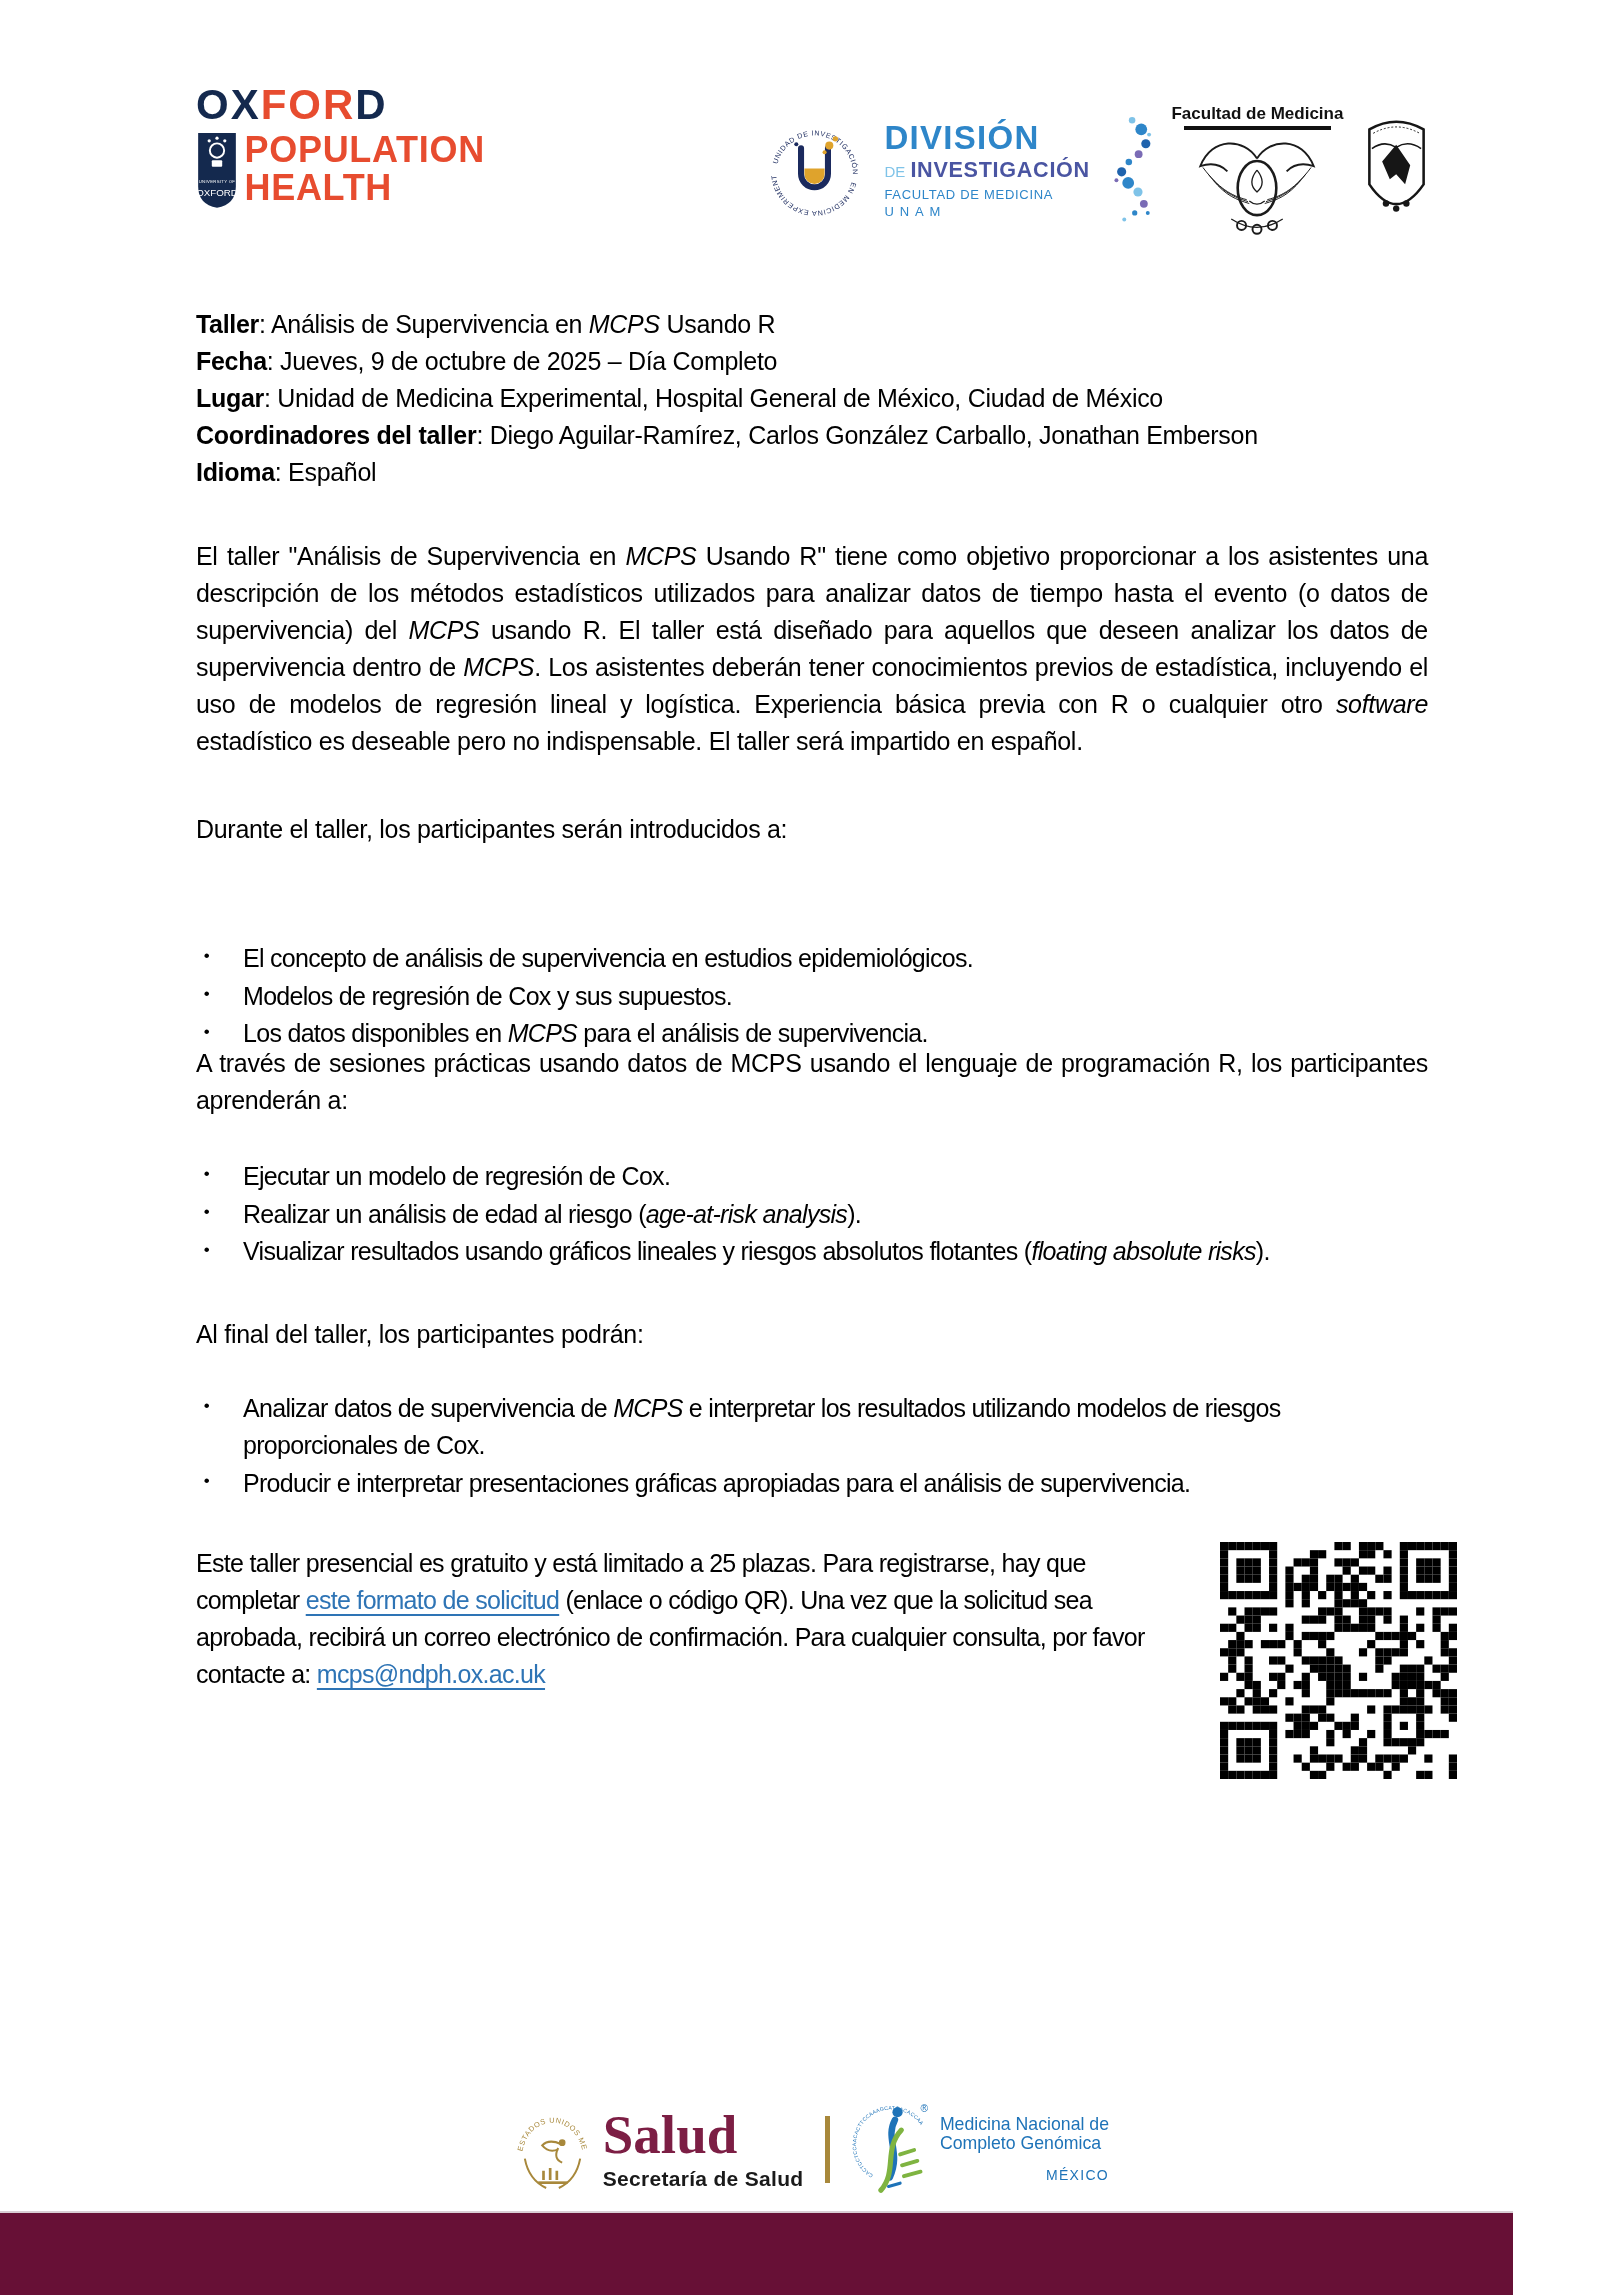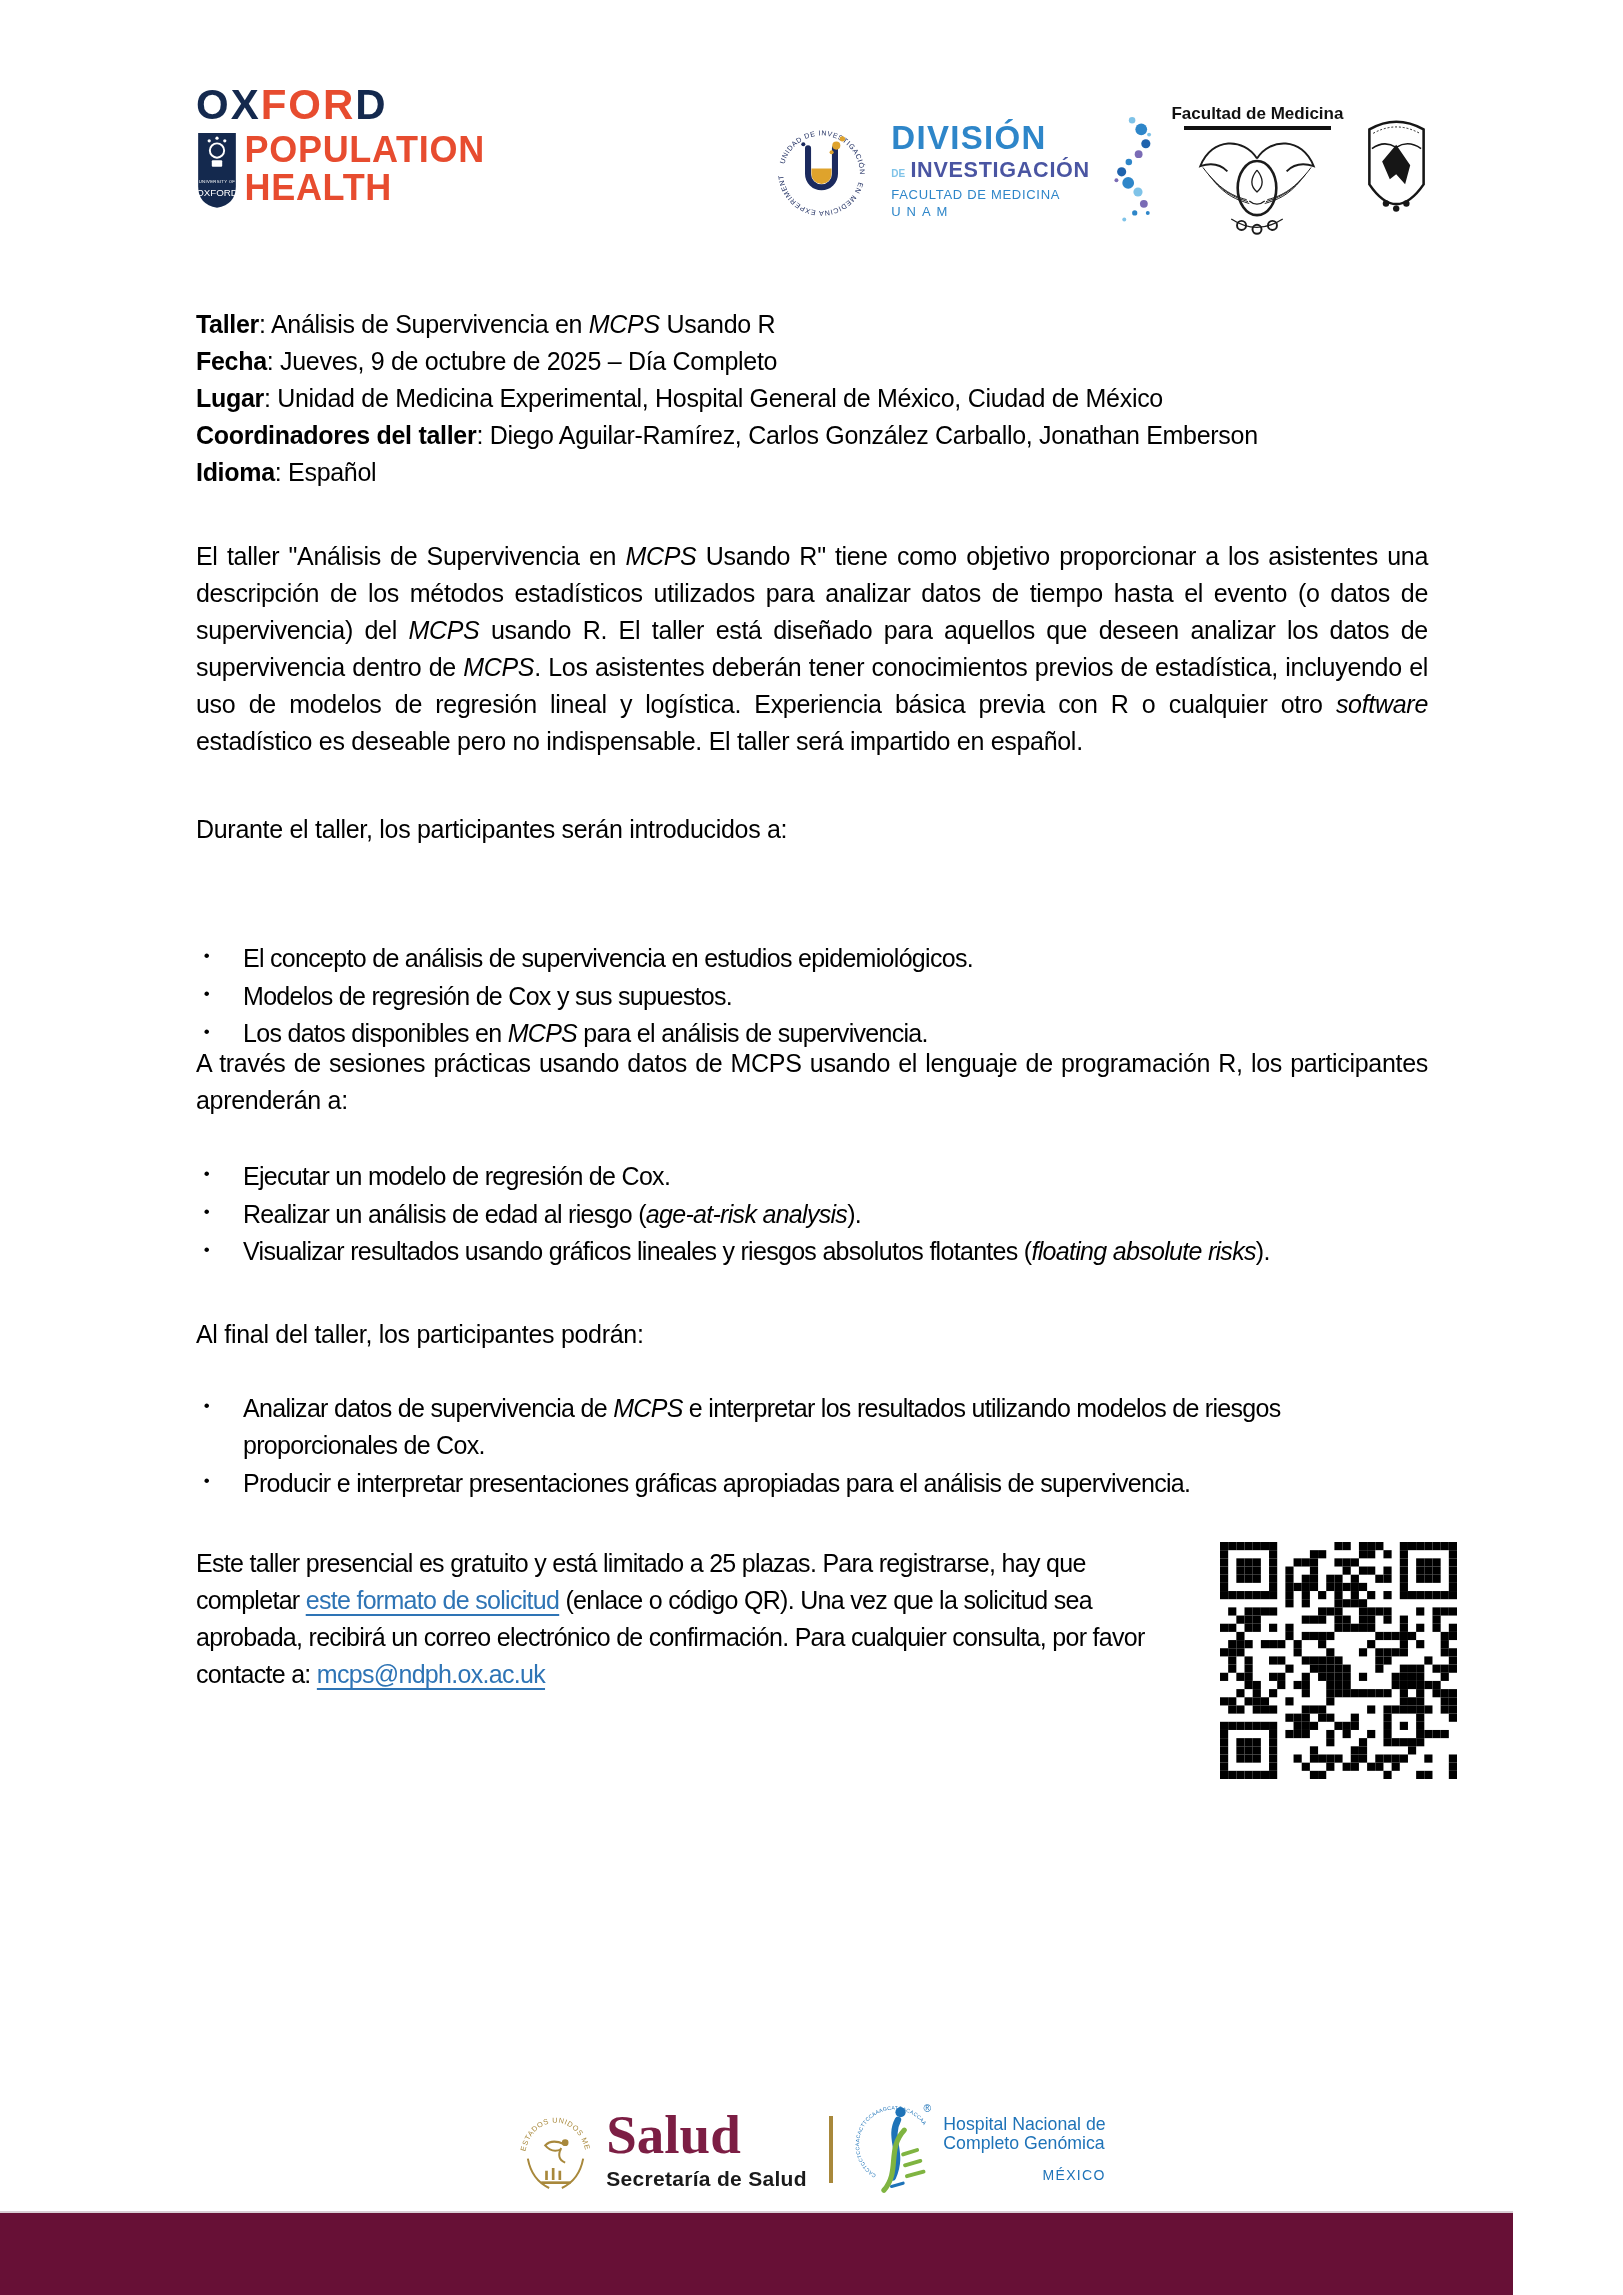--- a/index.html
+++ b/index.html
@@ -23,21 +23,21 @@
   .ox-navy{color:var(--oxford_navy,#14294E);}
   .ox-red{color:var(--oxford_red,#E74C2F);}
   .ox-row{display:flex;margin-top:5.2px;}
   .ox-col{display:flex;flex-direction:column;margin-left:6.5px;}
   .ox-col span{font-weight:bold;font-size:36px;color:var(--oxford_red,#E74C2F);line-height:1.04;letter-spacing:0.7px;}
   .cluster{display:flex;align-items:center;gap:19.6px;margin-top:19.6px;}
   .division{display:flex;align-items:center;}
   .div-txt{display:flex;flex-direction:column;line-height:1.05;}
   .div-l1{font-size:33px;font-weight:bold;color:#2E86C9;letter-spacing:1.3px;}
   .div-l2{margin-top:2.6px;}
-  .div-de{font-size:10px;color:#7FC3E8;margin-right:5.2px;font-weight:bold;}
+  .div-de{font-size:15px;color:#7FC3E8;margin-right:5.2px;}
   .div-inv{font-size:21.6px;font-weight:bold;color:#4A55A2;letter-spacing:0.7px;}
   .div-l3{font-size:13px;color:#2E86C9;margin-top:6.5px;letter-spacing:0.7px;}
   .div-l4{font-size:13px;color:#2E86C9;margin-top:3.9px;letter-spacing:5.9px;}
   .facmed{display:flex;flex-direction:column;align-items:center;}
   .fm-title{font-size:17px;font-weight:bold;color:#111;letter-spacing:0;}
   .fm-bar{width:147px;height:3.9px;background:#111;margin:2.6px 0 3.9px 0;}
   
   .footer{position:absolute;left:0;top:2093px;width:1623px;display:flex;justify-content:center;align-items:center;gap:22px;}
   .salud-group{display:flex;align-items:center;gap:11.8px;}
   .salud-col{display:flex;flex-direction:column;}
@@ -652,21 +652,21 @@
         <path d="M42,152 C68,122 46,88 74,58" stroke="#7FB441" stroke-width="8" fill="none" stroke-linecap="round"></path>
         <g stroke="#7FB441" stroke-width="6" stroke-linecap="round">
           <path d="M72,96 l22,-7"></path>
             <path d="M75,113 l24,-7"></path>
             <path d="M78,130 l26,-7"></path>
         </g>
         <path d="M54,146 l18,-5" stroke="#1E73B8" stroke-width="5" stroke-linecap="round"></path>
         <text x="104" y="30" font-size="16" fill="#1E73B8">®</text>
       </svg>
       <div class="inm-col">
-        <span class="inm-l1">Hospital Nacional de</span>
+        <span class="inm-l1">Medicina Nacional de</span>
         <span class="inm-l2">Completo Genómica</span>
         <span class="inm-l3">MÉXICO</span>
       </div>
     </div>
   </div>
 
   <div class="band"></div>
 
 </div>
 

